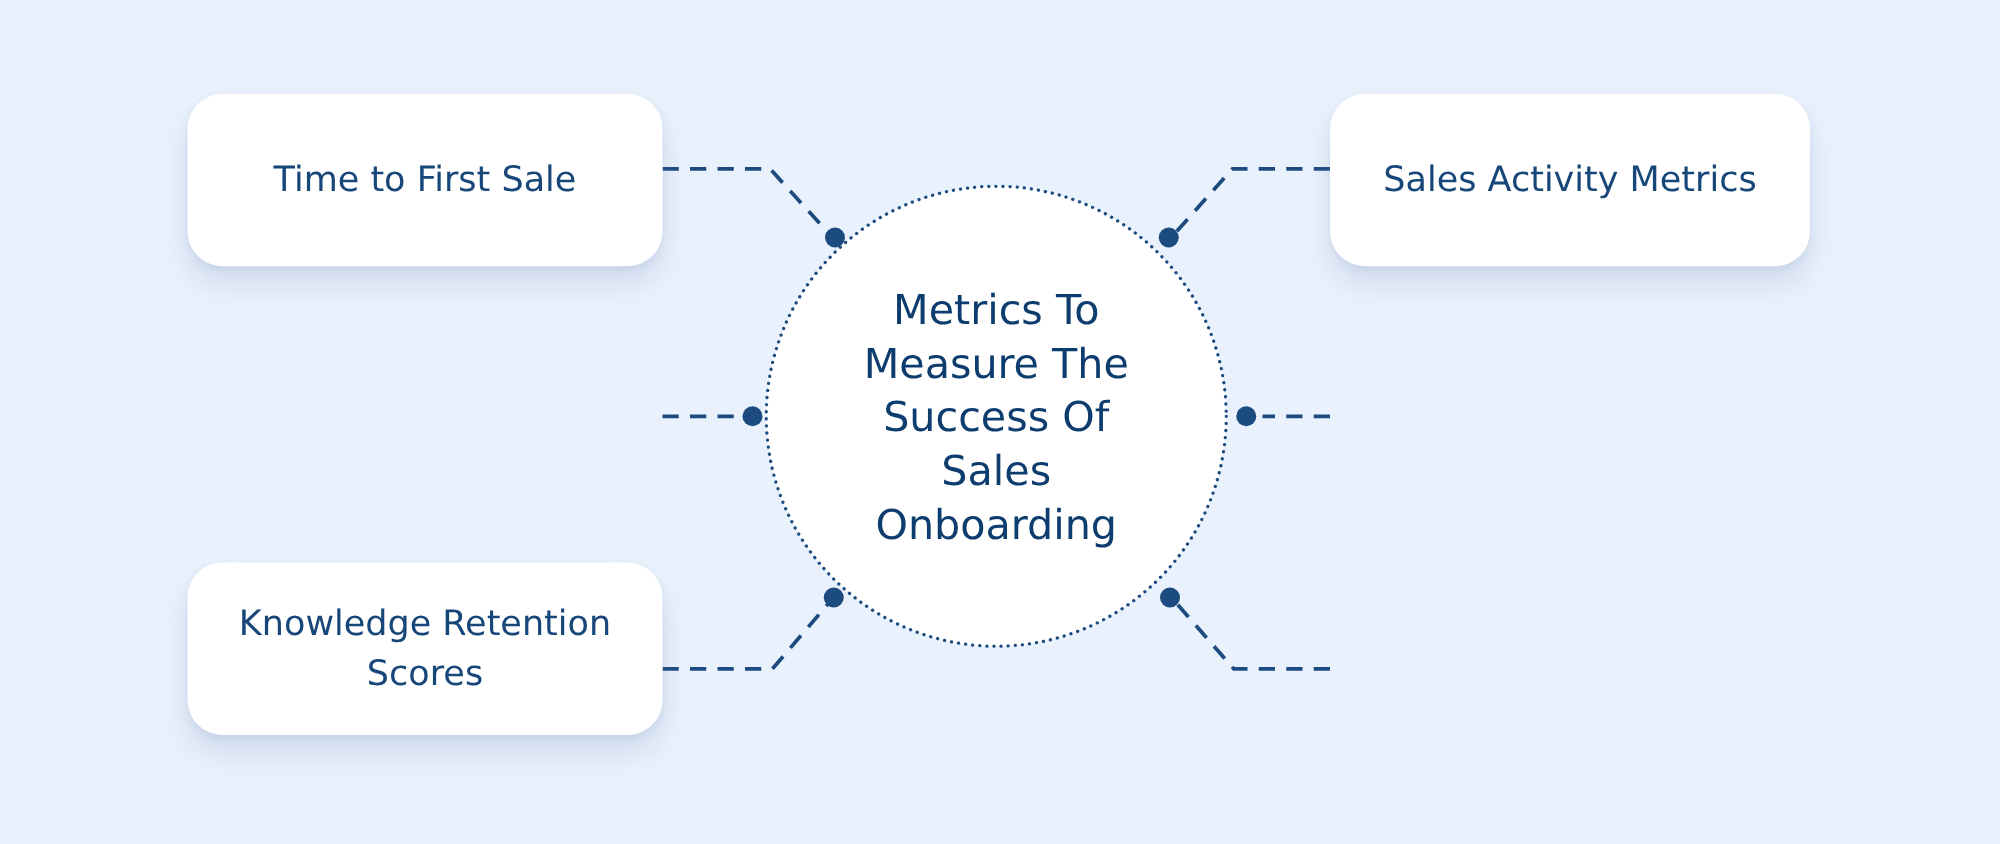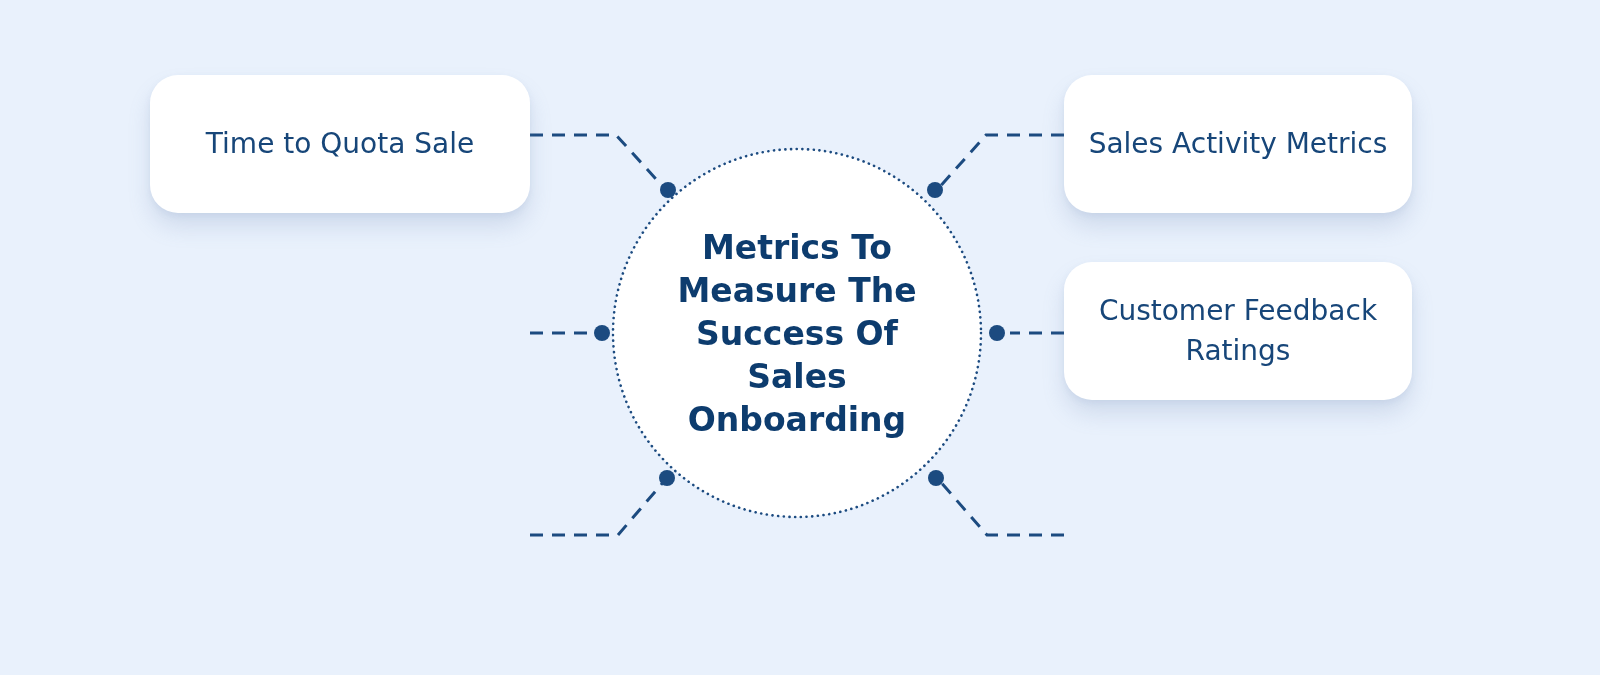--- a/index.html
+++ b/index.html
@@ -47,38 +47,38 @@
     height: 138px;
     background: var(--card);
     border-radius: 28px;
     display: flex;
     align-items: center;
     justify-content: center;
     text-align: center;
     box-shadow: 0 14px 22px rgba(108,135,181,0.20), 0 3px 6px rgba(108,135,181,0.10);
   }
   .col-left  { left: 150px; }
-  .col-right { left: 1064px; width: 348px; }
+  .col-right { left: 1064px; width: 384px; }
   .row-1 { top: 75px; }
   .row-2 { top: 262px; }
   .row-3 { top: 450px; }
   .label {
     font-size: 28px;
     line-height: 40px;
     color: var(--navy-text);
     white-space: pre-line;
     padding: 0 14px;
   }
   .hub-title {
     position: absolute;
     left: 637px;
     top: 226px;
     width: 320px;
     text-align: center;
-    font-weight: 700;
+    font-weight: 400;
     font-size: 33px;
     line-height: 43px;
     color: var(--title-navy);
     white-space: pre-line;
   }
 </style>
 </head>
 <body>
 
 <div class="canvas">
@@ -96,29 +96,29 @@
 
     <circle class="node-dot" cx="668" cy="190" r="8"></circle>
     <circle class="node-dot" cx="602" cy="333" r="8"></circle>
     <circle class="node-dot" cx="667" cy="478" r="8"></circle>
     <circle class="node-dot" cx="935" cy="190" r="8"></circle>
     <circle class="node-dot" cx="997" cy="333" r="8"></circle>
     <circle class="node-dot" cx="936" cy="478" r="8"></circle>
   </svg>
 
   <div class="box col-left row-1">
-    <span class="label">Time to Quota Sale</span>
+    <span class="label">Time to First Sale</span>
+  </div>
+  <div class="box col-left row-3">
+    <span class="label">Knowledge Retention
+Scores</span>
   </div>
 
   <div class="box col-right row-1">
     <span class="label">Sales Activity Metrics</span>
-  </div>
-  <div class="box col-right row-2">
-    <span class="label">Customer Feedback
-Ratings</span>
   </div>
 
   <div class="hub-title">Metrics To
 Measure The
 Success Of
 Sales
 Onboarding</div>
 
 </div>
 

